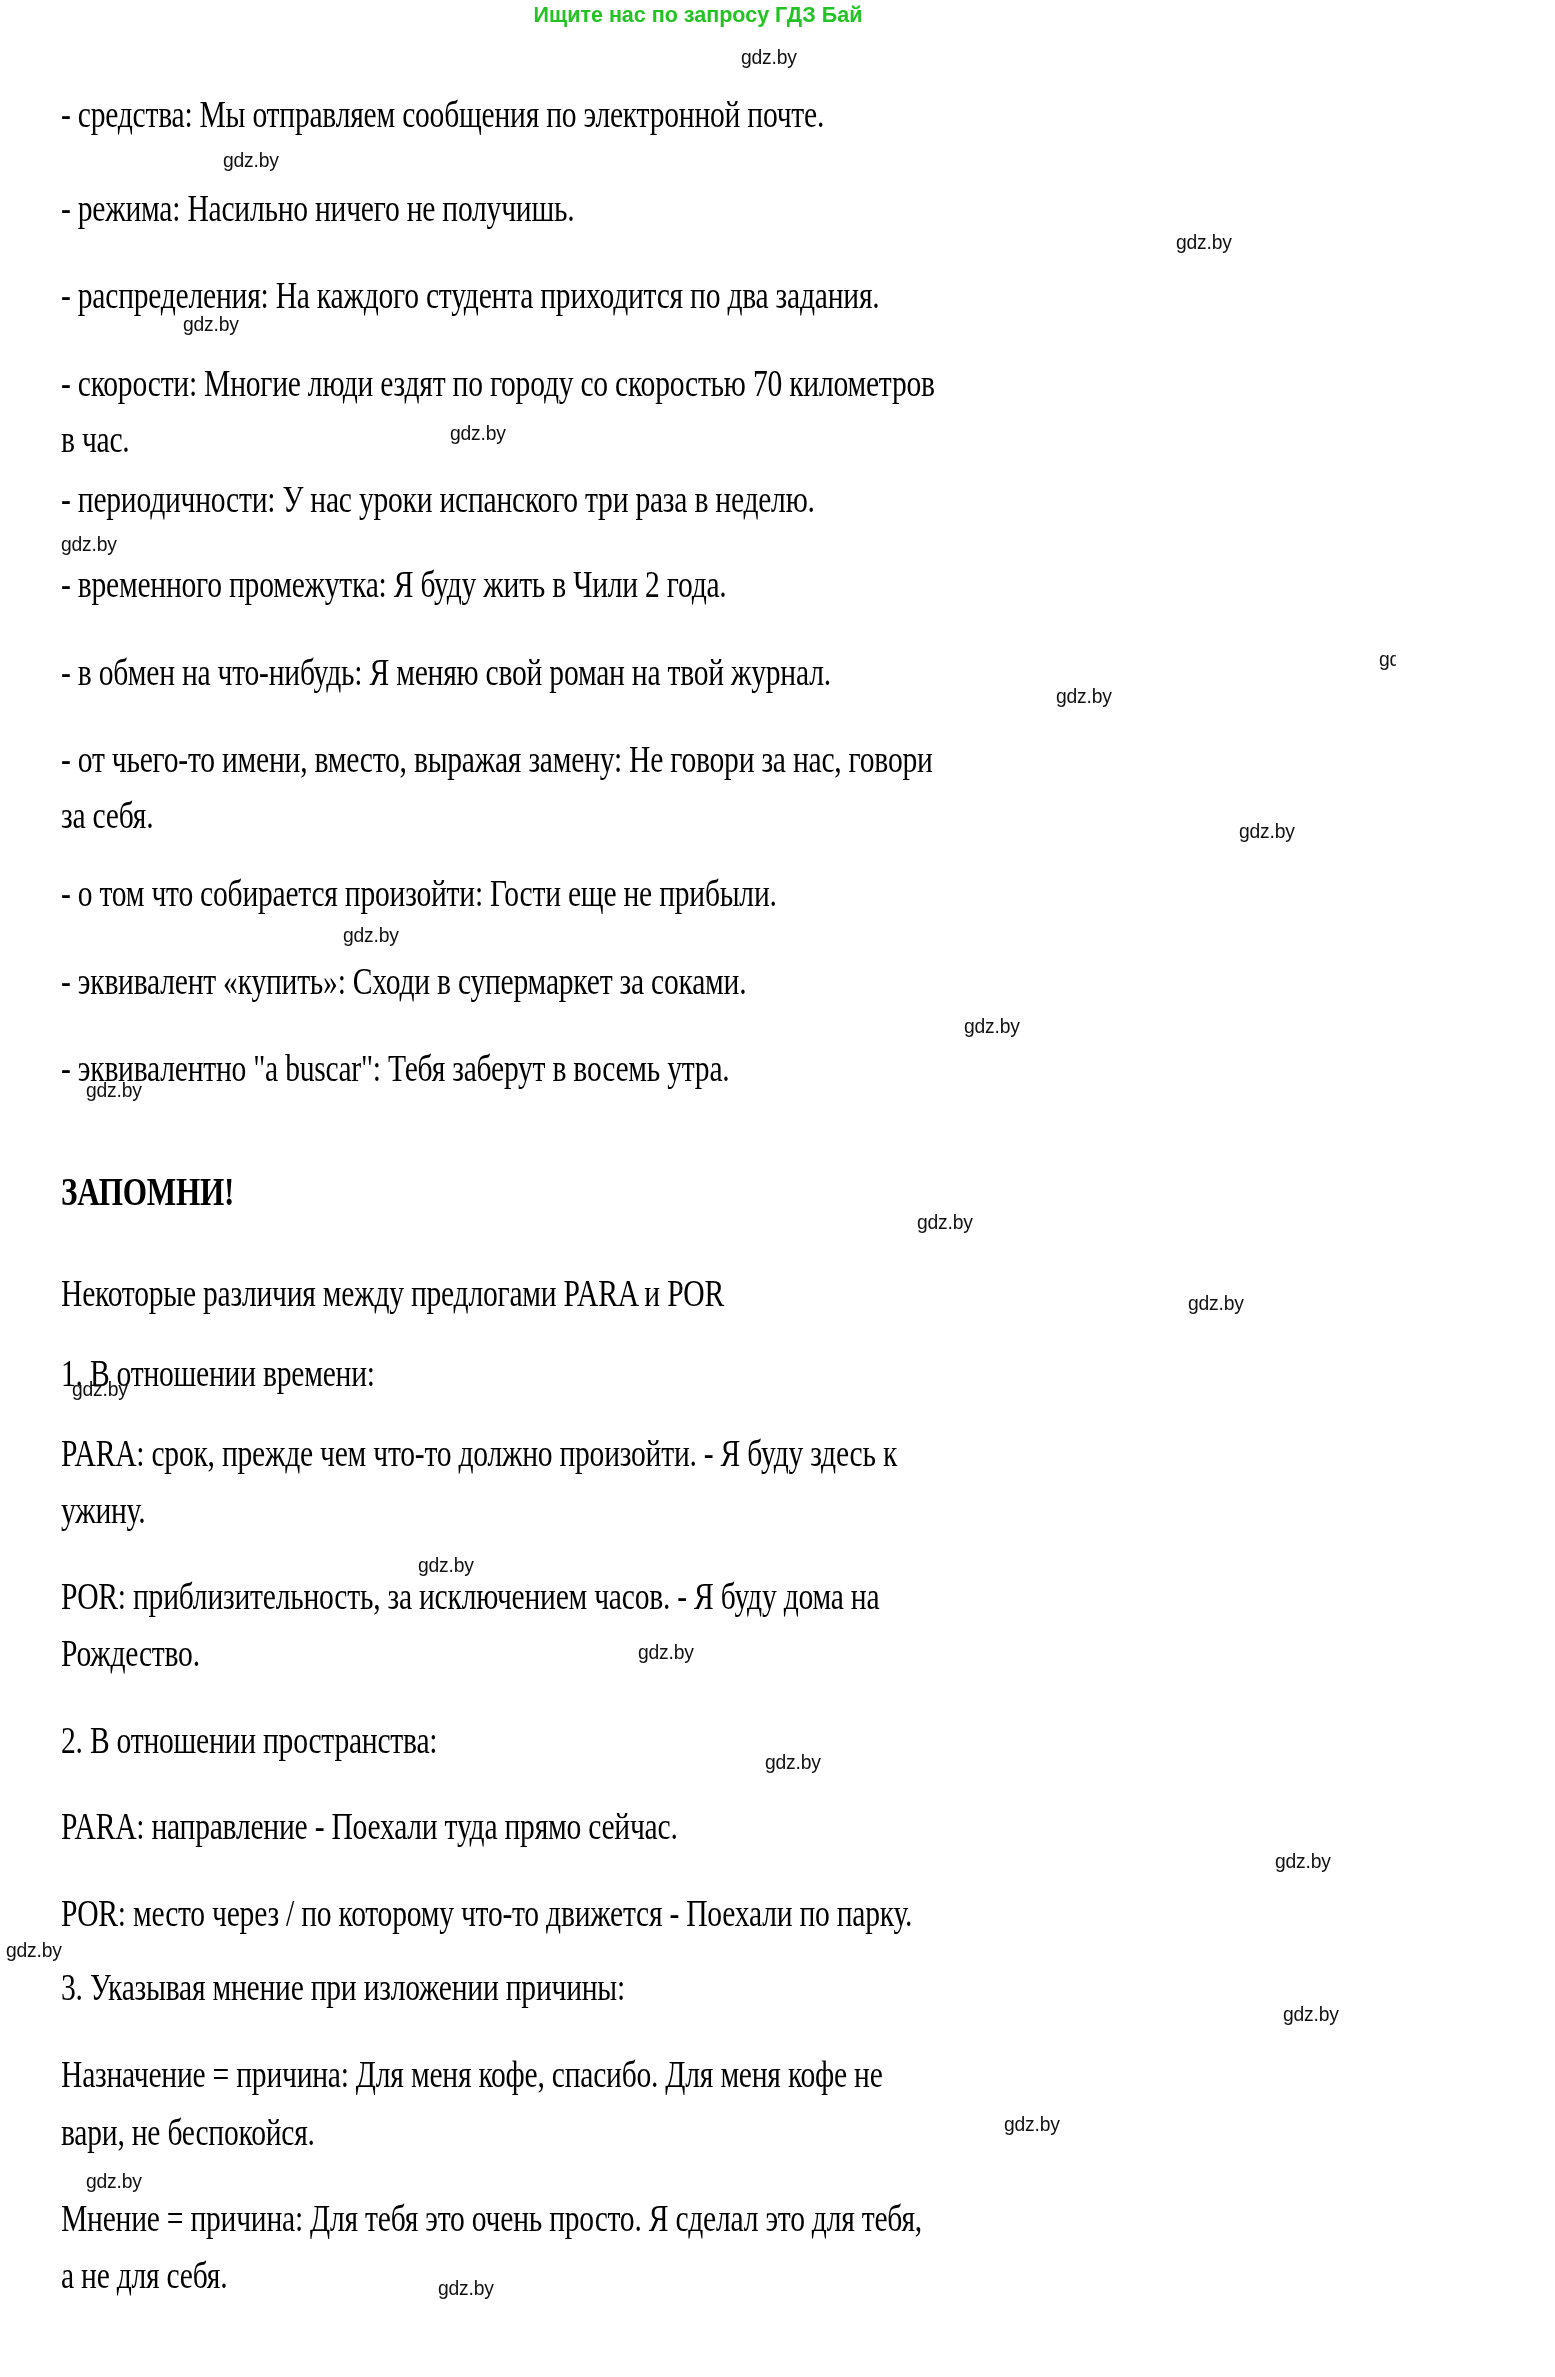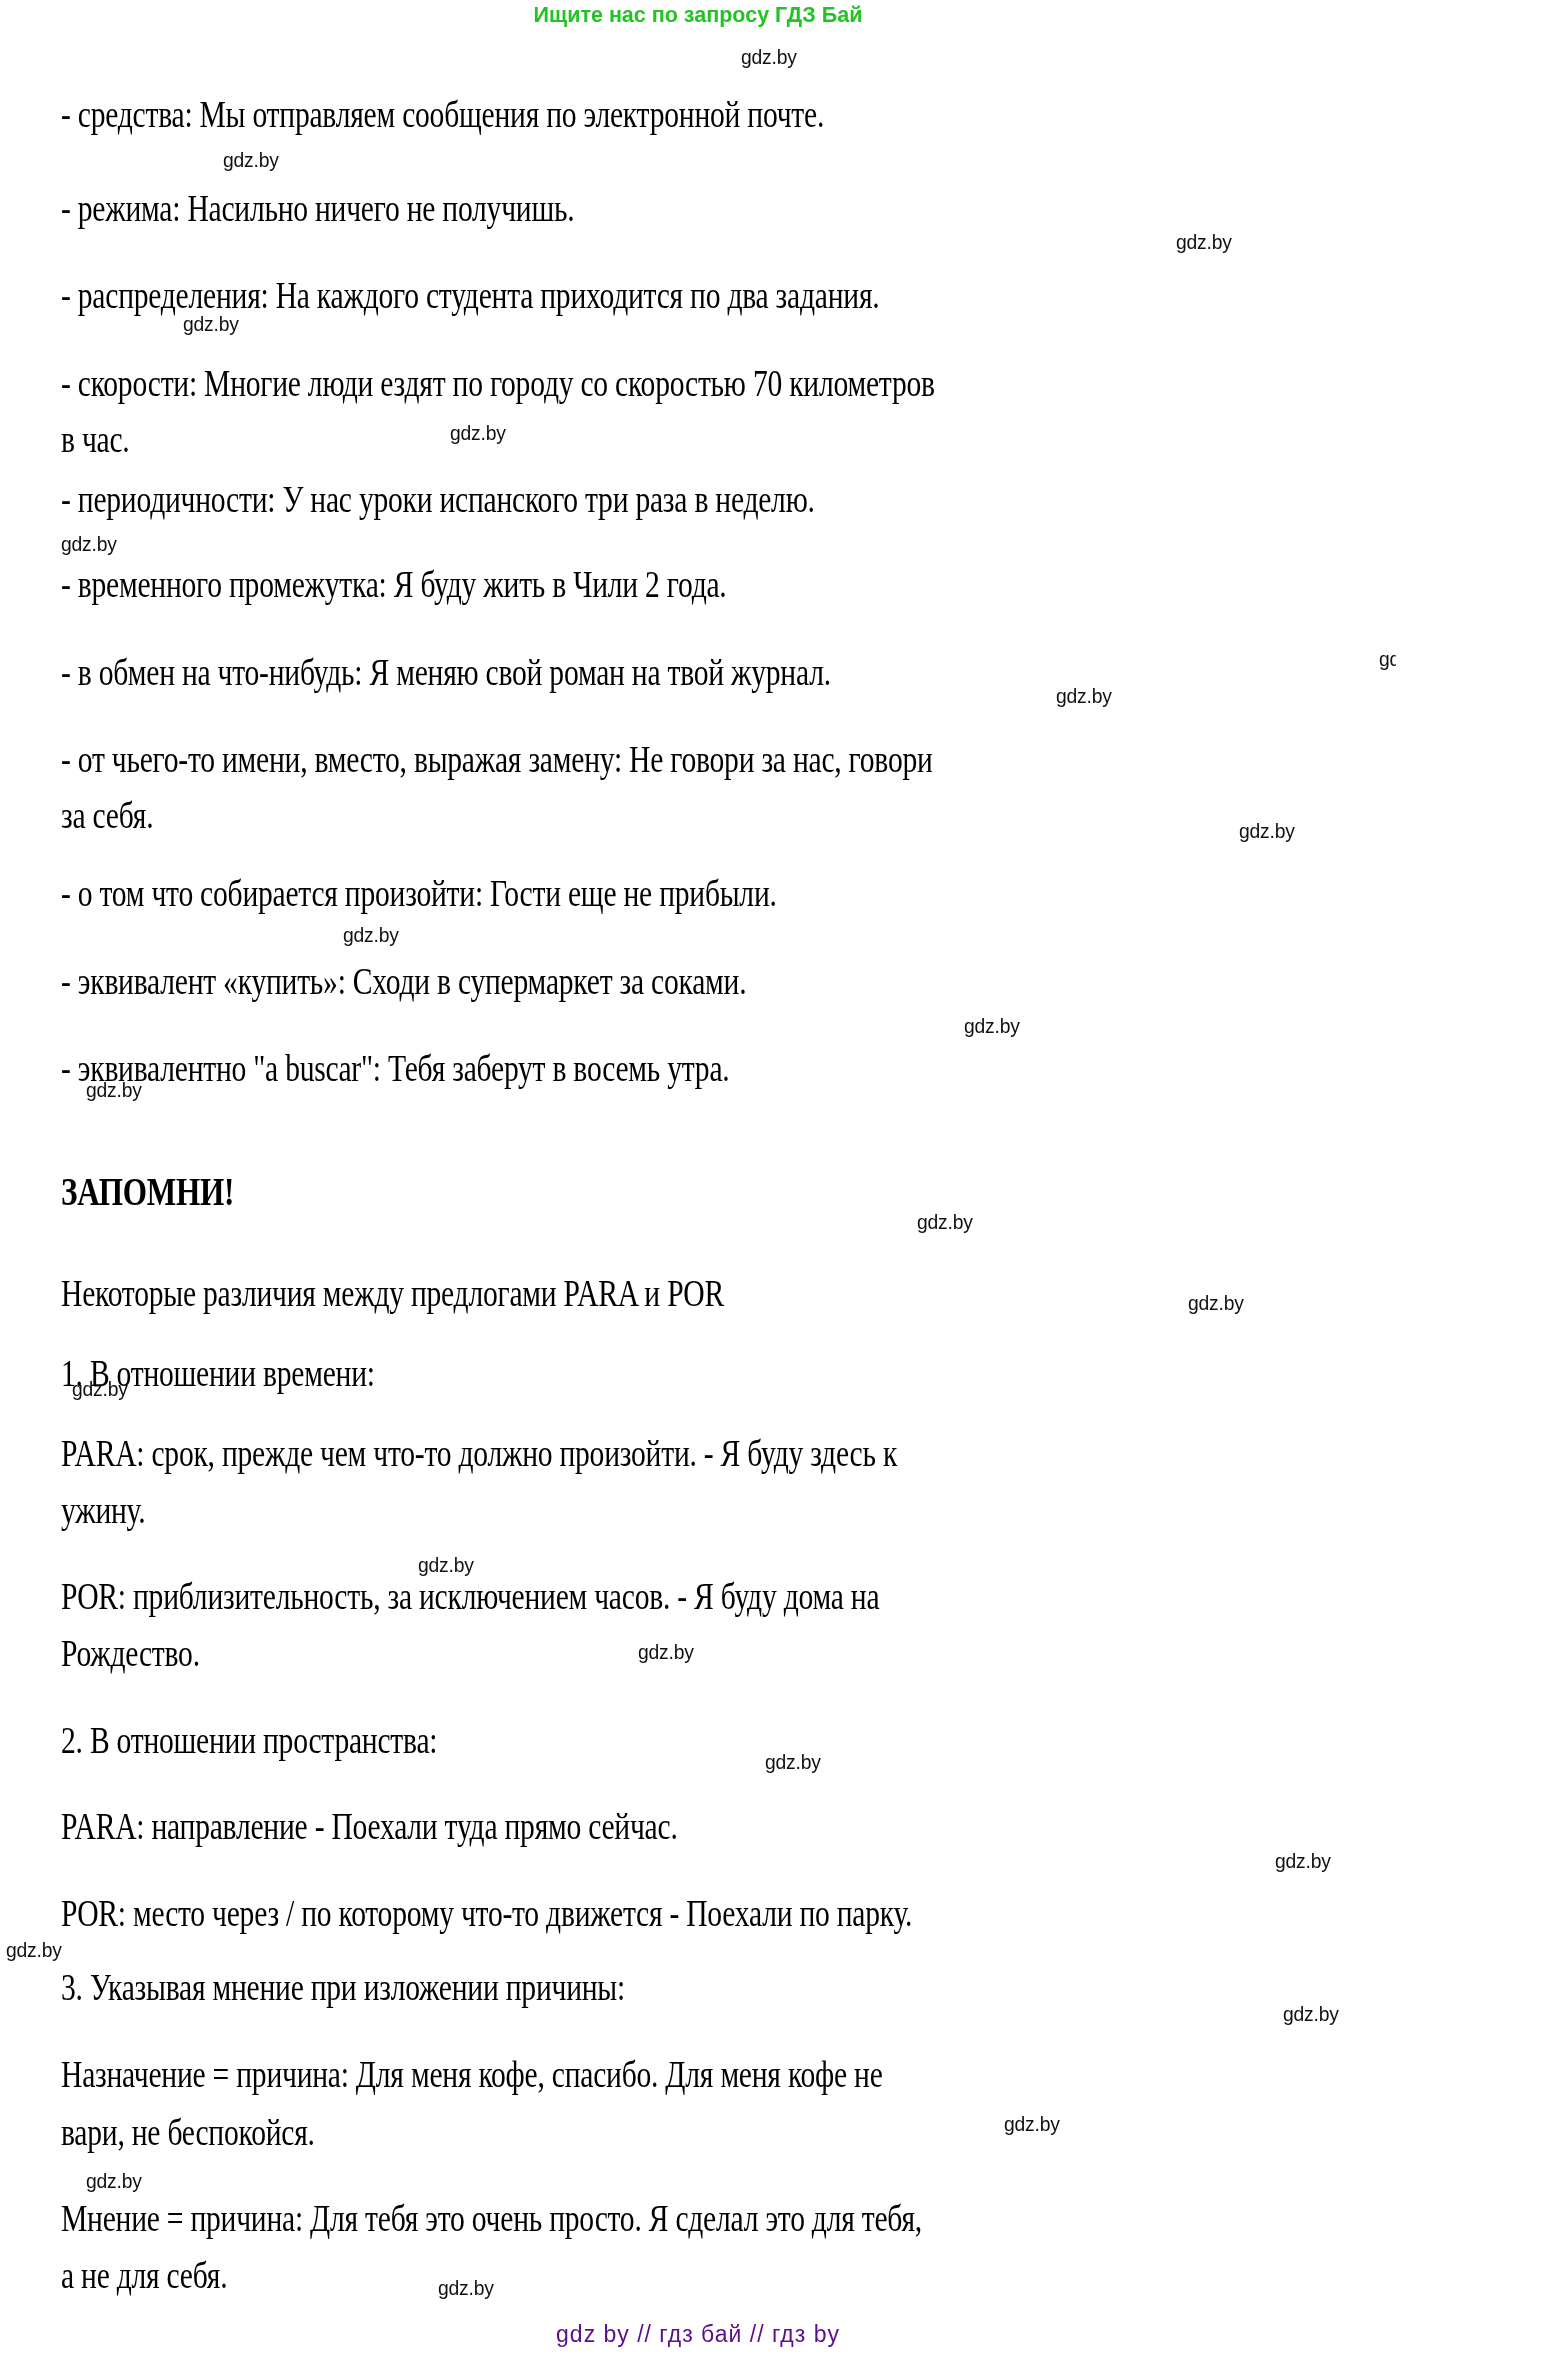--- a/index.html
+++ b/index.html
@@ -139,16 +139,15 @@
       <div class="line abs" style="left: 61px; top: 1722px;">2. В отношении пространства:</div>
       <div class="line abs" style="left: 61px; top: 1808px;">PARA: направление - Поехали туда прямо сейчас.</div>
       <div class="line abs" style="left: 61px; top: 1895px;">POR: место через / по которому что-то движется - Поехали по парку.</div>
       <div class="line abs" style="left: 61px; top: 1969px;">3. Указывая мнение при изложении причины:</div>
       <div class="line abs" style="left: 61px; top: 2056px;">Назначение = причина: Для меня кофе, спасибо. Для меня кофе не</div>
       <div class="line abs" style="left: 61px; top: 2114px;">вари, не беспокойся.</div>
       <div class="line abs" style="left: 61px; top: 2200px;">Мнение = причина: Для тебя это очень просто. Я сделал это для тебя,</div>
       <div class="line abs" style="left: 61px; top: 2257px;">а не для себя.</div>
     </div>
 
-  <div class="footer" style="color: rgb(91, 15, 139);">gdz by  //  гдз бай  //  гдз by</div>
 
 </div>
 
 
 </body></html>

